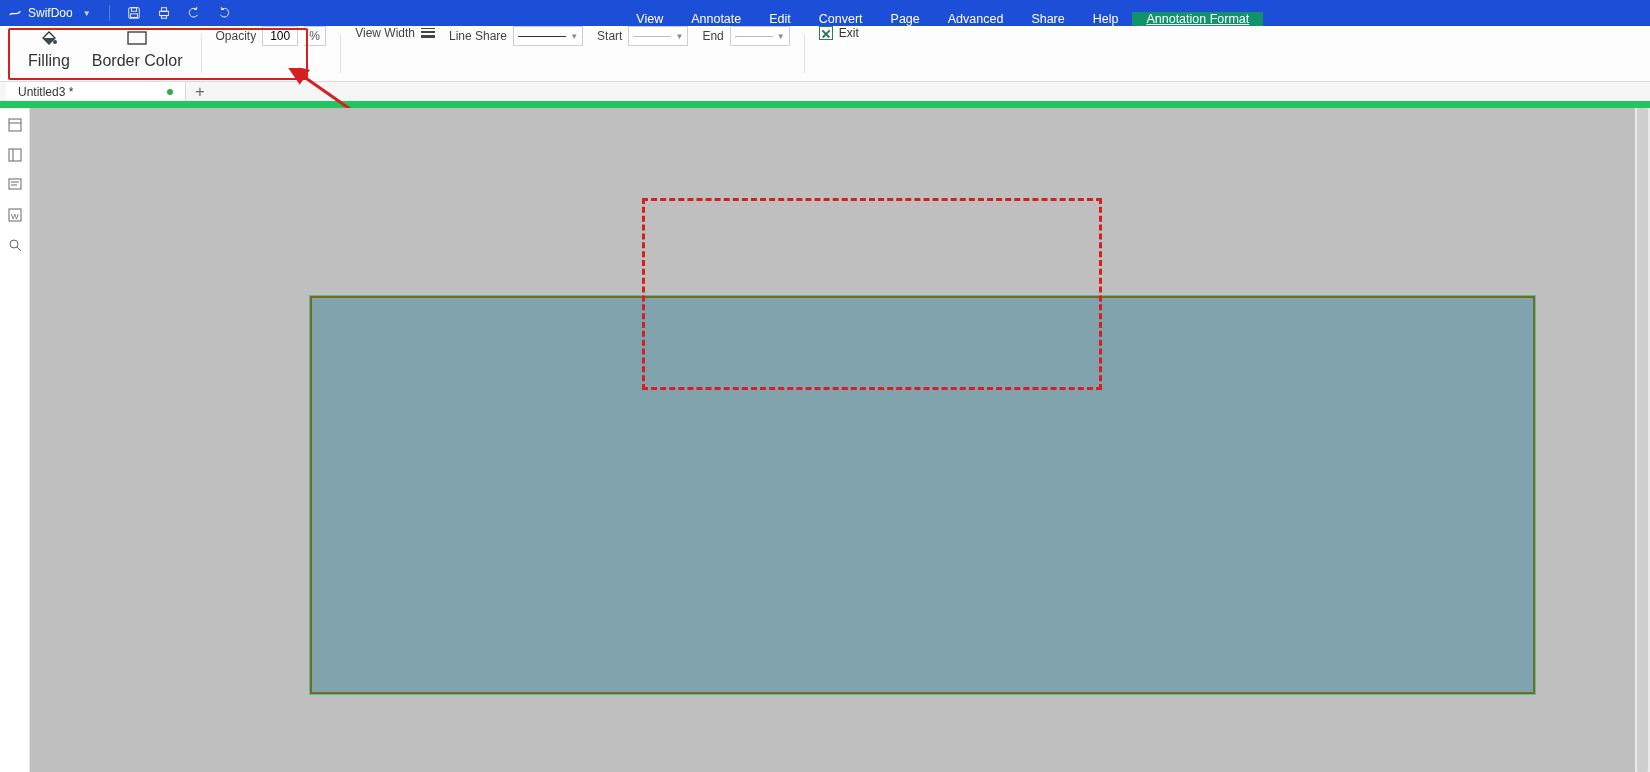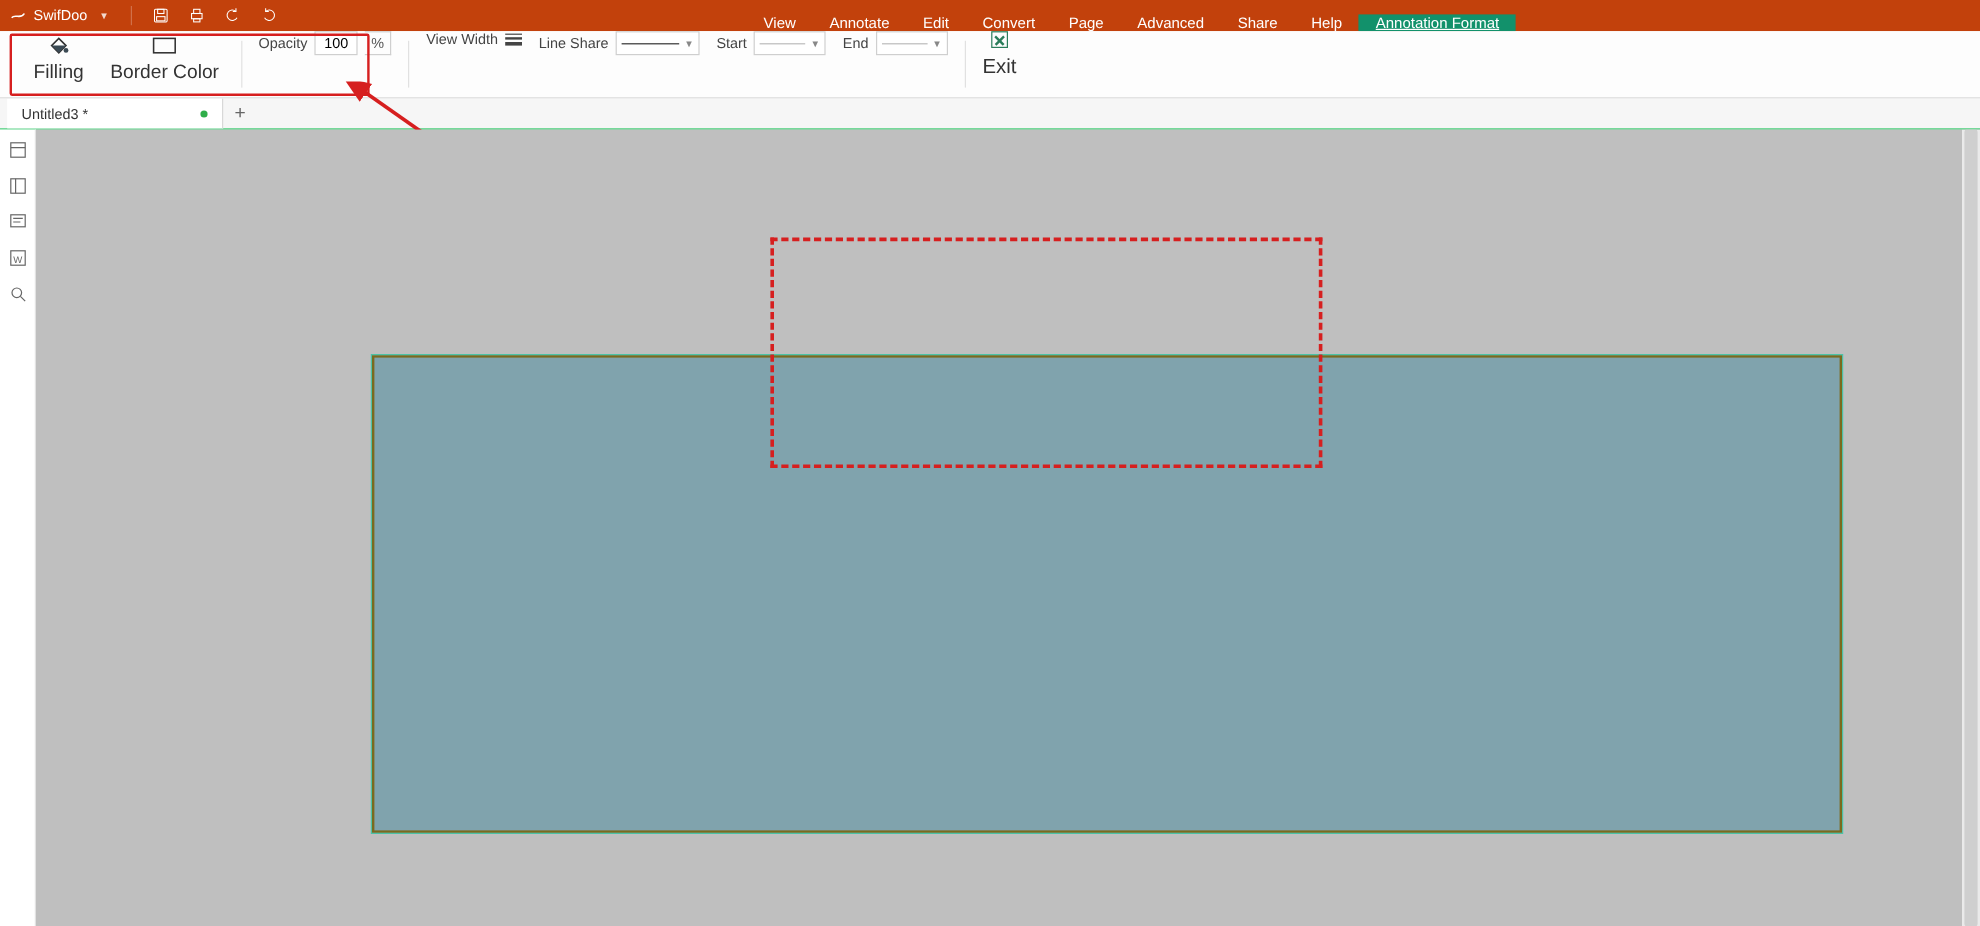--- a/index.html
+++ b/index.html
@@ -1,21 +1,21 @@
 <!DOCTYPE html>
 <html><head>
 <meta charset="utf-8">
 <style>
   * { box-sizing: border-box; margin: 0; padding: 0; font-family: "Segoe UI", Arial, sans-serif; }
   html, body { width: 1650px; height: 772px; overflow: hidden; background: #fff; }
 
   
   .title-bar {
     height: 26px;
-    background: #c2410c;
+    background: #1d4ed8;
     display: flex;
     align-items: stretch;
     color: #fff;
     font-size: 12px;
   }
   .title-left { display: flex; align-items: center; padding-left: 8px; gap: 6px; }
   .app-logo { width: 14px; height: 14px; display: inline-block; }
   .app-name { font-size: 12px; margin-right: 4px; }
   .tb-drop { font-size: 8px; opacity: .8; margin-right: 6px; cursor: pointer; }
   .tb-sep { width: 1px; height: 16px; background: rgba(255,255,255,.25); margin: 0 6px; }
@@ -81,21 +81,21 @@
     display: flex; align-items: center; justify-content: center; font-size: 12px; color: #555;
   }
   .dd-box {
     height: 20px; border: 1px solid #cfcfcf; background: #fff;
     display: flex; align-items: center; padding: 0 4px; gap: 4px; cursor: pointer;
   }
   .dd-box .preview-line { border-top: 1px solid #333; flex: 1; }
   .dd-caret { font-size: 8px; color: #888; }
   .lw-icon { display:inline-flex; flex-direction:column; gap:2px; }
   .lw-icon span { display:block; background:#444; width:14px; }
-  .exit-btn { display:flex; align-items:center; gap:6px; font-size:17px; color:#333; cursor:pointer;flex-direction:column; }
+  .exit-btn { display:flex; align-items:center; gap:6px; font-size:12px; color:#333; cursor:pointer; }
   .exit-x {
     width:14px; height:14px; border:1.5px solid #2a7d5a; position:relative;
   }
   .exit-x::before, .exit-x::after {
     content:""; position:absolute; left:1px; right:1px; top:50%; height:1.5px; background:#2a7d5a;
   }
   .exit-x::before { transform: rotate(45deg); }
   .exit-x::after  { transform: rotate(-45deg); }
 
   
@@ -104,21 +104,21 @@
     border: 2px solid #d61f1f; border-radius: 2px; pointer-events: none;
   }
   .demo-arrow {
     position: absolute; left: 288px; top: 42px; pointer-events: none;
   }
 
   
   .tab-strip {
     height: 26px;
     background: #f6f6f6;
-    border-bottom: 1px solid #22c55e;
+    border-bottom: 7px solid #22c55e;
     display: flex;
     align-items: stretch;
     padding-left: 6px;
   }
   .doc-tab {
     display: flex; align-items: center; gap: 10px;
     padding: 0 12px; font-size: 12px; color: #333;
     border-right: 1px solid #d8d8d8; cursor: pointer;
     min-width: 180px; justify-content: space-between;
     background:#fff;

